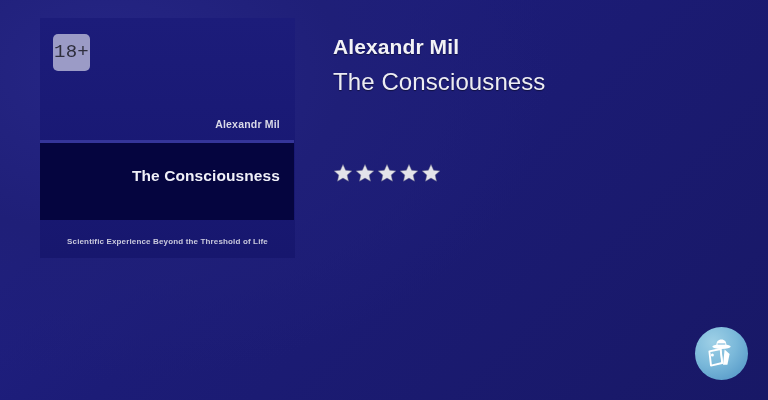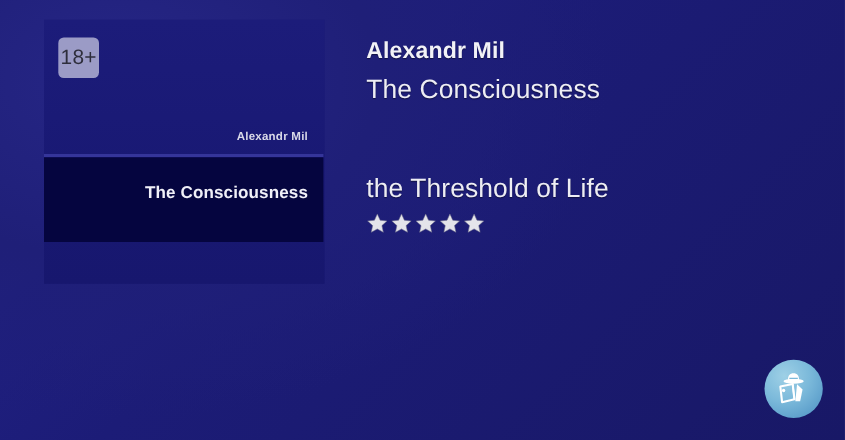--- a/index.html
+++ b/index.html
@@ -39,21 +39,21 @@
 
   .age-badge {
     position: absolute;
     left: 13px;
     top: 16px;
     width: 37px;
     height: 37px;
     border-radius: 5px;
     background: #9b9bc6;
     color: #2e2e3c;
-    font-family: Liberation Sans, sans-serif;
+    font-family: Liberation Mono, monospace;
     font-size: 19px;
     line-height: 37px;
     text-align: center;
     letter-spacing: 0.2px;
   }
 
   .cover-author {
     position: absolute;
     right: 15px;
     top: 100px;
@@ -176,31 +176,31 @@
     <div class="cover-author">Alexandr Mil</div>
 
     <div class="cover-rule"></div>
 
     <div class="cover-band">
       <div class="cover-title">
         <span>The Consciousness</span><br>
       </div>
     </div>
 
+    <div class="cover-subtitle">Scientific Experience Beyond the Threshold of Life</div>
   </div>
 
   <div id="info-panel">
 
     <div class="info-author">Alexandr Mil</div>
 
     <div class="info-title">
       <span>The Consciousness</span><br>
       <br>
       <br>
-      <span>the Threshold of Life</span>
     </div>
 
     <div class="rating">
       <span class="star">
         <svg width="20" height="20" viewBox="0 0 20 20">
           <polygon points="10,1.5 12.6,7.2 18.8,7.9 14.2,12.1 15.5,18.2 10,15.1 4.5,18.2 5.8,12.1 1.2,7.9 7.4,7.2" fill="#e4e4ea" stroke="#6e6e8c" stroke-width="0.5"></polygon>
         </svg>
       </span>
       <span class="star">
         <svg width="20" height="20" viewBox="0 0 20 20">

